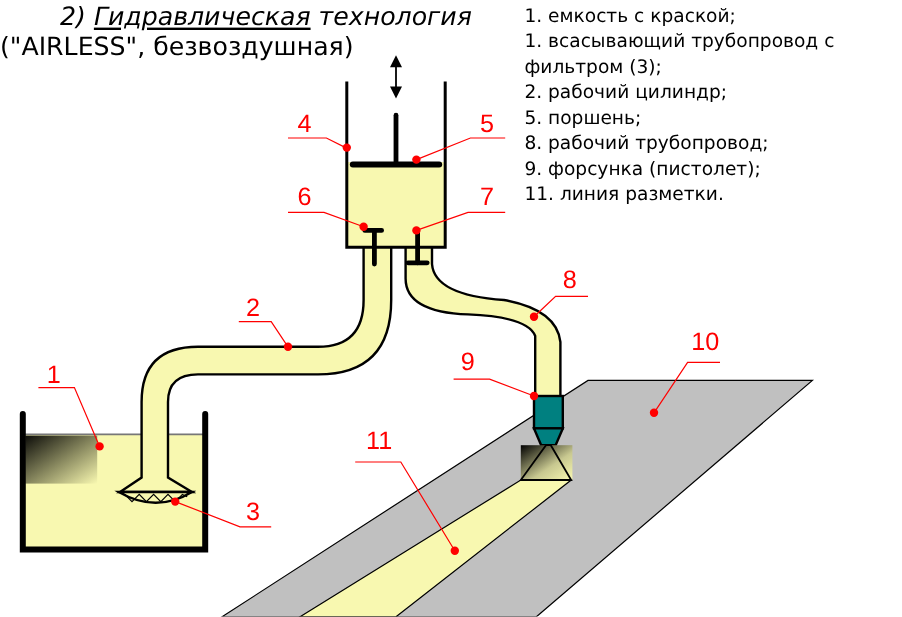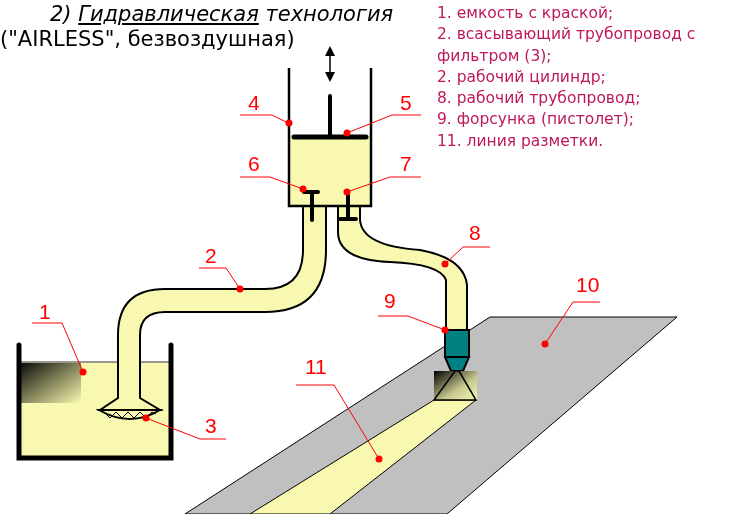--- a/index.html
+++ b/index.html
@@ -1,38 +1,39 @@
 <!DOCTYPE html>
 <html><head>
   <meta charset="utf-8">
   <style>
     html, body { margin: 0; padding: 0; background: #ffffff; }
     body { width: 752px; height: 514px; position: relative; overflow: hidden;
            font-family: "DejaVu Sans", "Liberation Sans", sans-serif; }
     .title1 { position: absolute; left: 50px; top: 2px; font-size: 21px; color: #000; white-space: nowrap; font-style: italic; }
     .title2 { position: absolute; left: 0px; top: 27px; font-size: 21px; color: #000; white-space: nowrap; }
     .title1 u { text-decoration: underline; }
-    .legend { position: absolute; left: 437px; top: 3px; font-size: 15.5px; line-height: 21.3px; color: #be185d; }
+    .legend { position: absolute; left: 437px; top: 3px; font-size: 15.5px; line-height: 21.3px; color: #000000; }
     .legend div { white-space: nowrap; }
     svg.diagram { position: absolute; left: 0; top: 0; }
     .lbl { font-family: "Liberation Sans", sans-serif; font-size: 21px; fill: #ff0000; }
   </style>
 </head>
 <body>
 
 <div class="title1">
   <span>2) </span><u>Гидравлическая</u><span> технология</span>
 </div>
 <div class="title2">("AIRLESS", безвоздушная)</div>
 
 <div class="legend">
   <div>1. емкость с краской;</div>
-  <div>2. всасывающий трубопровод с</div>
+  <div>1. всасывающий трубопровод с</div>
   <div>фильтром (3);</div>
   <div>2. рабочий цилиндр;</div>
+  <div>5. поршень;</div>
   <div>8. рабочий трубопровод;</div>
   <div>9. форсунка (пистолет);</div>
   <div>11. линия разметки.</div>
 </div>
 
 <svg class="diagram" width="752" height="514" viewBox="0 0 752 514">
   <defs>
     <linearGradient id="tankShade" x1="0" y1="0" x2="1" y2="1">
       <stop offset="0" stop-color="#000000"></stop>
       <stop offset="0.55" stop-color="#8a8a60"></stop>

